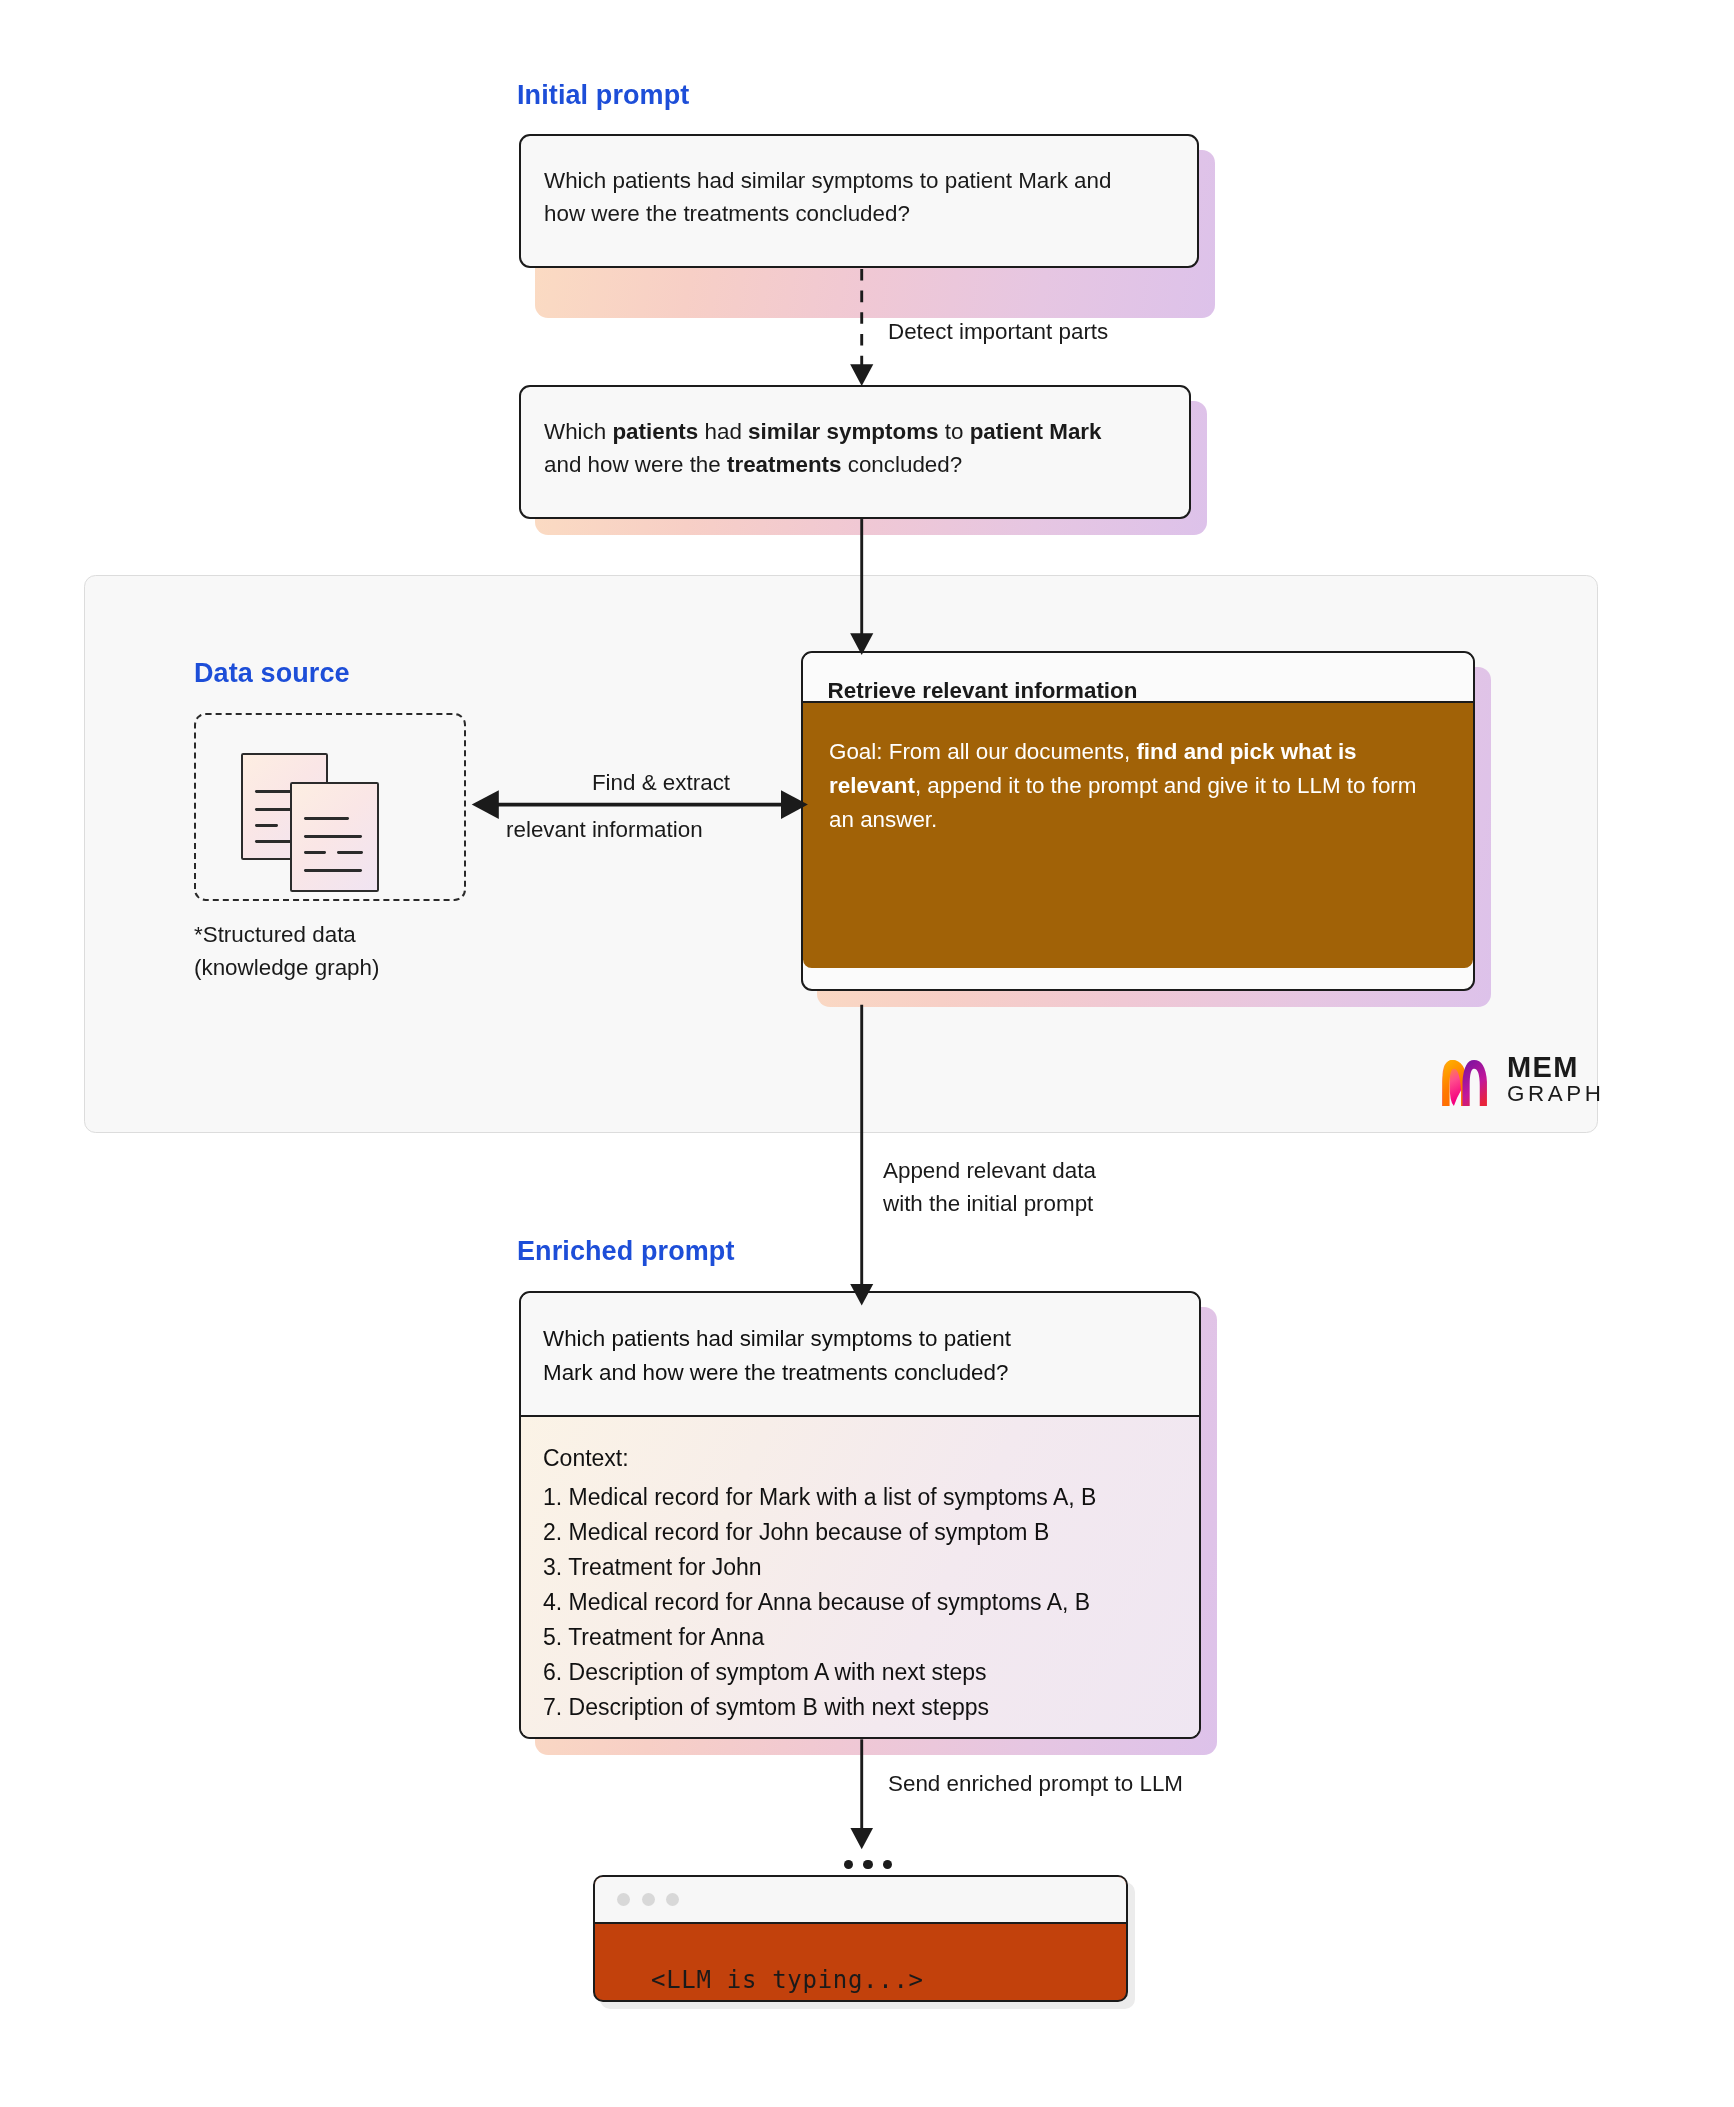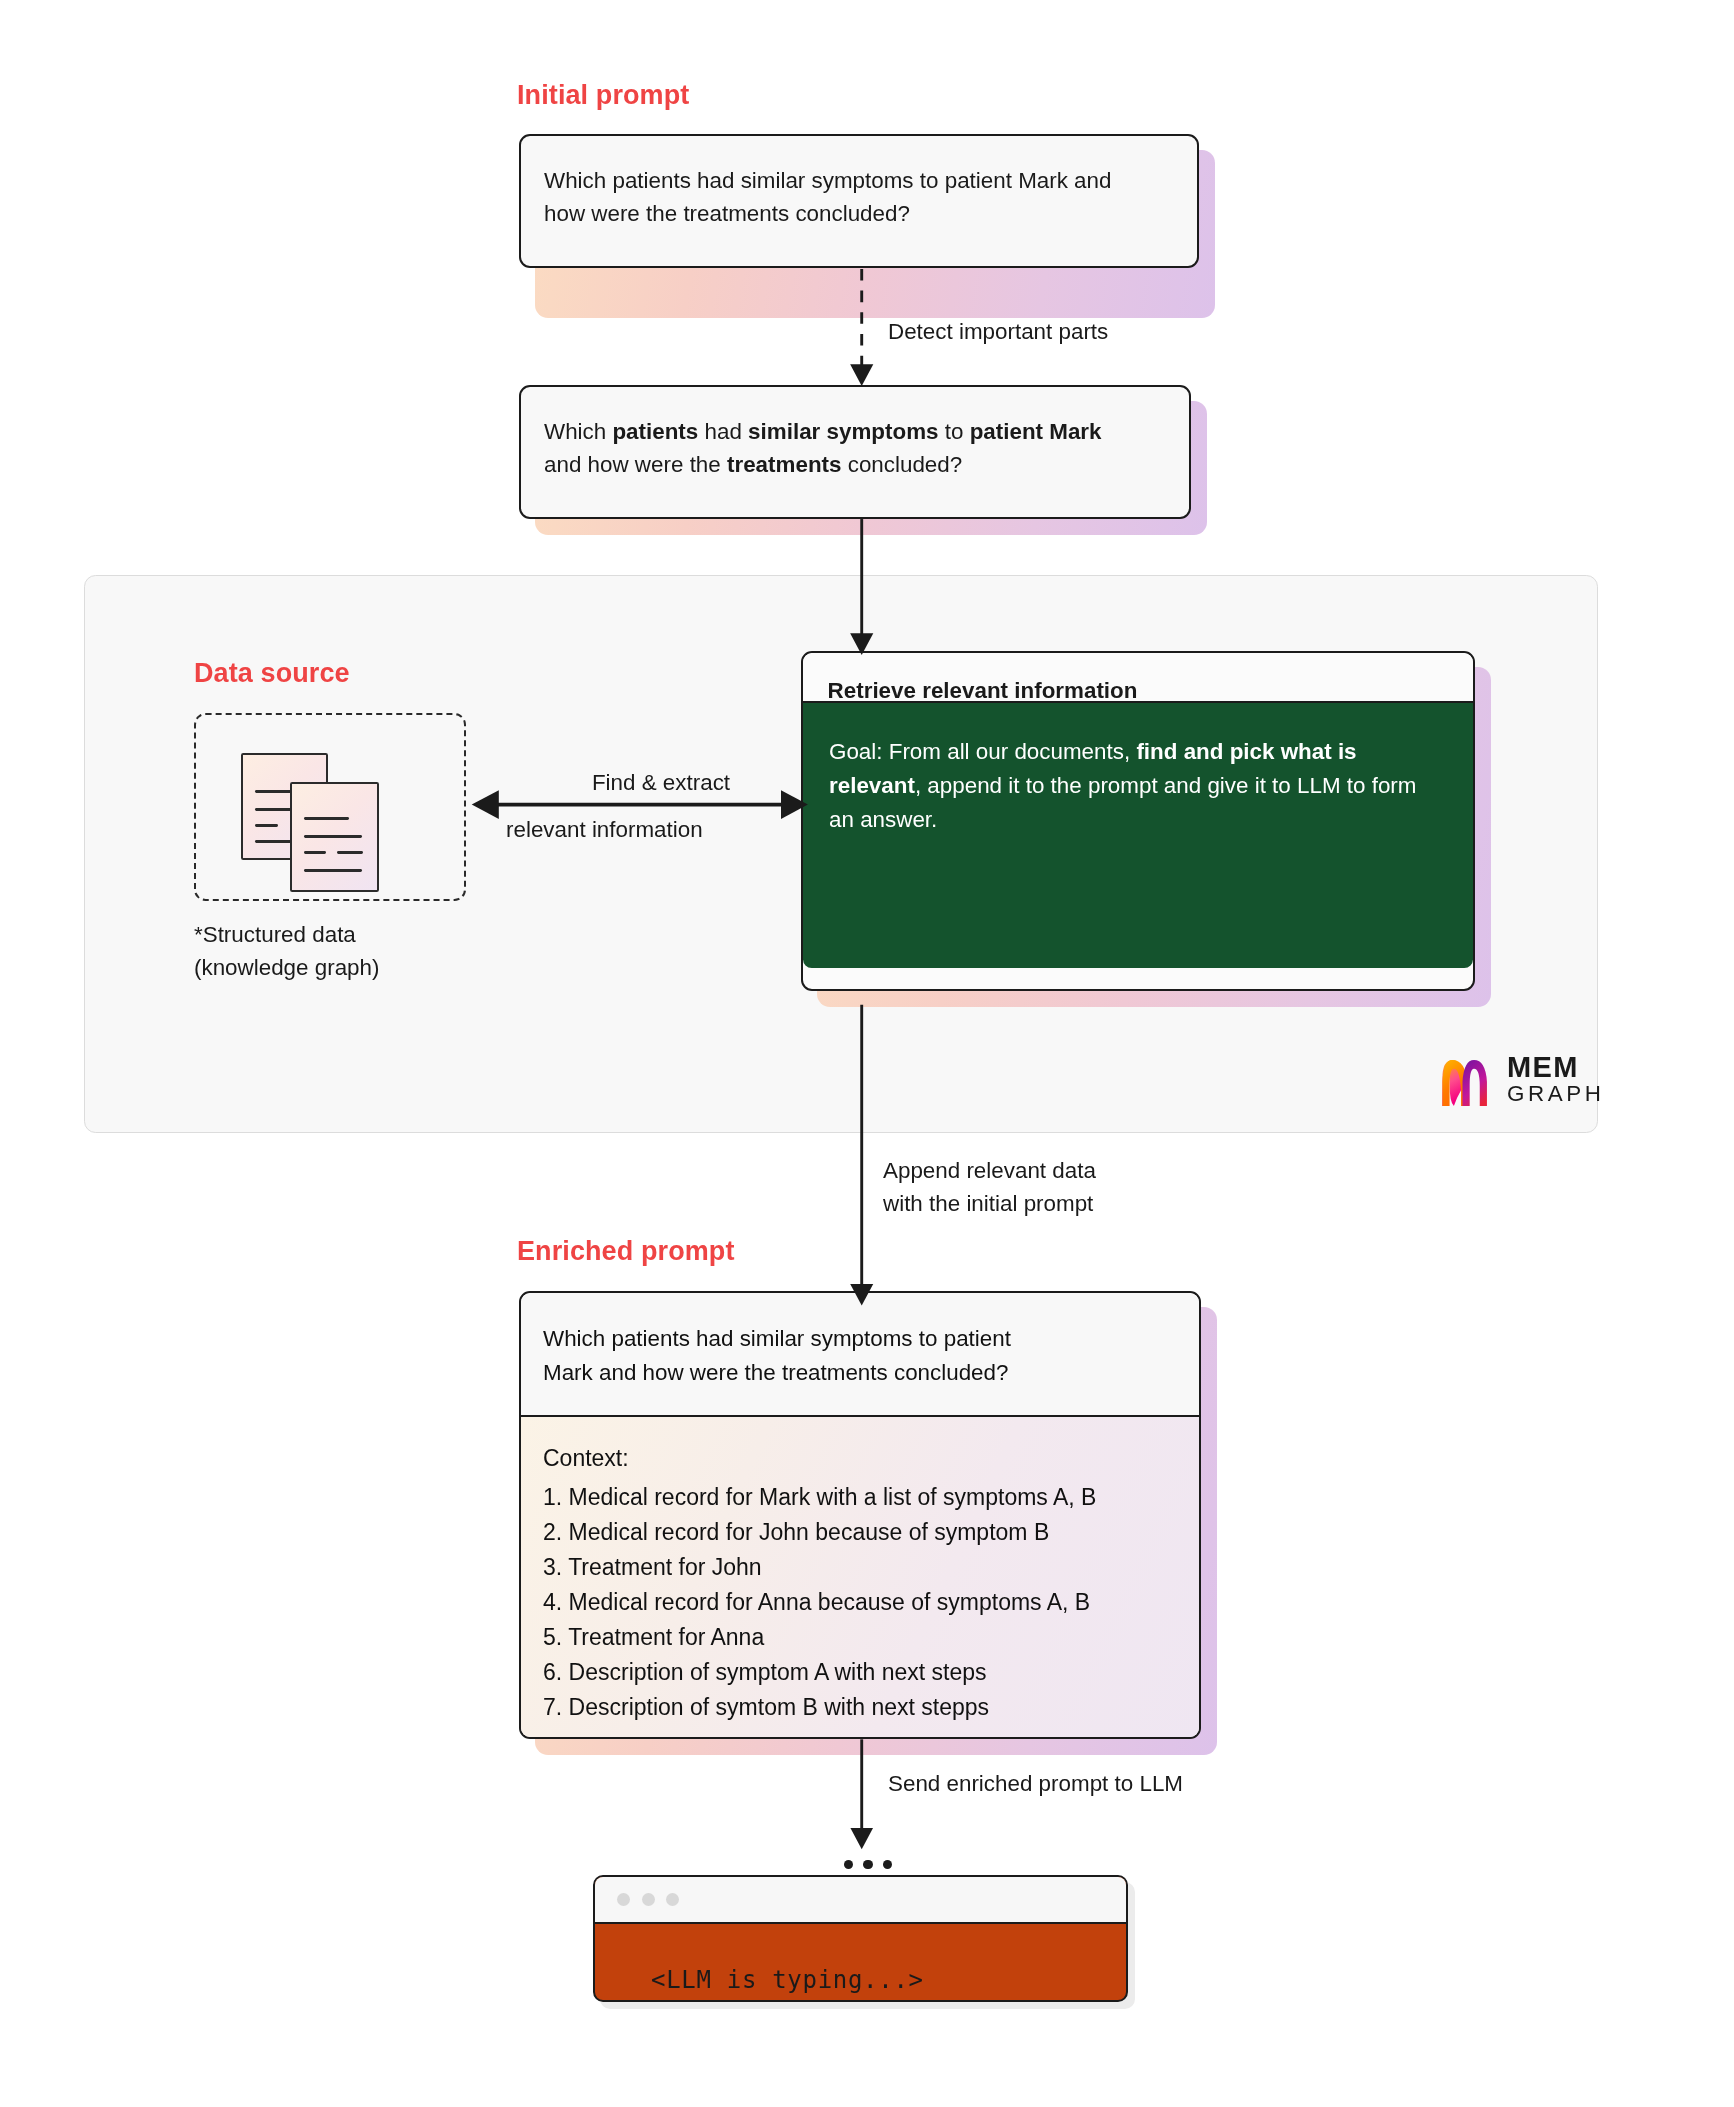--- a/index.html
+++ b/index.html
@@ -6,21 +6,21 @@
   body{
     width:1735px;height:2108px;position:relative;overflow:hidden;
     font-family:"Liberation Sans","DejaVu Sans",sans-serif;
     color:#111111;
     -webkit-font-smoothing:antialiased;
   }
   .abs{position:absolute;}
 
   
   .section-title{
-    font-size:27px;font-weight:bold;color:#ef4444;letter-spacing:0.1px;white-space:nowrap;
+    font-size:27px;font-weight:bold;color:#1d4ed8;letter-spacing:0.1px;white-space:nowrap;
   }
 
   
   .card-wrap{position:absolute;}
   .card-wrap .shadow{
     position:absolute;left:16px;top:16px;right:-16px;bottom:-16px;
     border-radius:13px;
     background:linear-gradient(100deg,#fbdcc2 0%,#f7cfc6 25%,#f0c8d4 50%,#e6c6e2 75%,#ddc2ea 100%);
     z-index:0;
   }
@@ -55,21 +55,21 @@
   
   .retrieve-head{
     background:#fbfbfb;
     padding:24.6px 24.6px 0 24.6px;
     font-size:22.4px;font-weight:bold;color:#1a1a1a;
     height:50px;box-sizing:border-box;
     border-bottom:2.2px solid #1b1b1b;
     border-radius:8.7px 8.7px 0 0;
   }
   .retrieve-body{
-    background:#14532d;
+    background:#a16207;
     color:#ffffff;
     padding:32px 26px;
     font-size:22.4px;line-height:34px;
     border-radius:0 0 8.7px 8.7px;
     height:calc(100% - 71px);
     box-sizing:border-box;
   }
   .retrieve-body .u-bold{color:#fff;}
 
   

